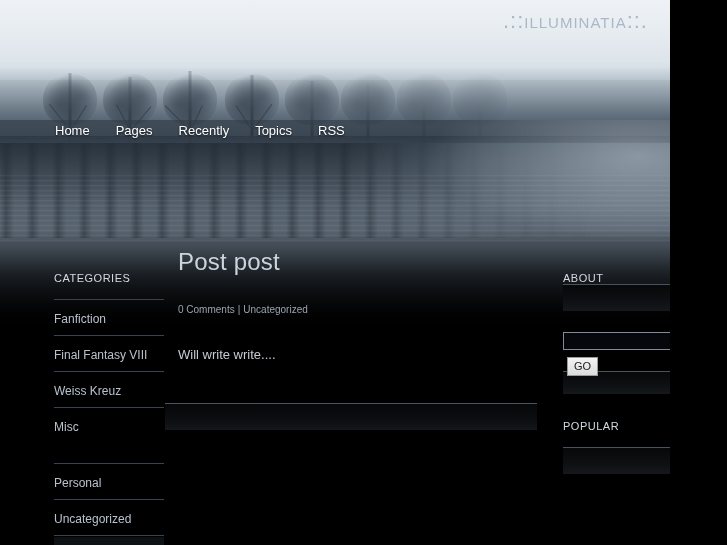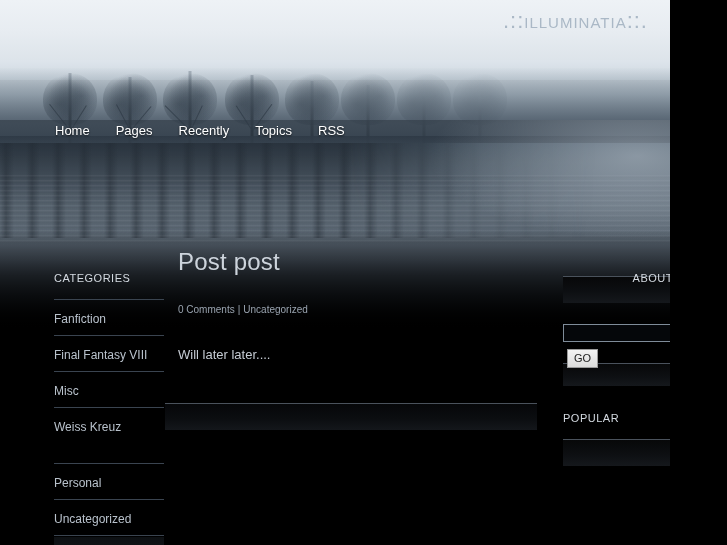--- a/index.html
+++ b/index.html
@@ -263,22 +263,21 @@
     height: 26px;
     margin-left: -13px;
     background: linear-gradient(to bottom, #060709 0%, #0b0d10 55%, #14171b 100%);
   }
 
   
   .widget { margin-bottom: 20px; position: relative; }
   .widget-title-overlap {
     position: relative;
     z-index: 2;
-    margin-bottom: 0;
-    text-align: right;
+    margin-bottom: 8px;
   }
   .widget-rule {
     border-top: 1px solid #4a525c;
     width: 110px;
   }
   .widget-box {
     width: 110px;
     height: 26px;
     background: linear-gradient(to bottom, #070809 0%, #0d0f12 55%, #15181c 100%);
   }
@@ -405,45 +404,45 @@
     <h2 class="widget-title">Categories</h2>
 
     <ul class="cat-list">
       <li>
         <a href="#">Fanfiction</a>
       </li>
       <li>
         <a href="#">Final Fantasy VIII</a>
       </li>
       <li>
+        <a href="#">Weiss Kreuz</a>
+      </li>
+      <li>
         <a href="#">Misc</a>
-      </li>
-      <li>
-        <a href="#">Weiss Kreuz</a>
       </li>
       <li class="spacer"></li>
       <li>
         <a href="#">Personal</a>
       </li>
       <li>
         <a href="#">Uncategorized</a>
       </li>
     </ul>
     <div class="cat-bottom-rule"></div>
     <div class="cat-foot-box"></div>
   </aside>
 
   <main class="col" id="main-col">
     <h1 class="post-title">Post post</h1>
 
     <div class="post-meta">
       <a href="#">0 Comments</a><span class="sep">|</span><a href="#">Uncategorized</a>
     </div>
 
-    <div class="post-body">Will later later....</div>
+    <div class="post-body">Will write write....</div>
 
     <div class="comments-rule"></div>
     <div class="comments-box"></div>
   </main>
 
   <aside class="col" id="right-col">
 
     <div class="widget">
       <h2 class="widget-title widget-title-overlap">About</h2>
       <div class="widget-rule about-rule"></div>

